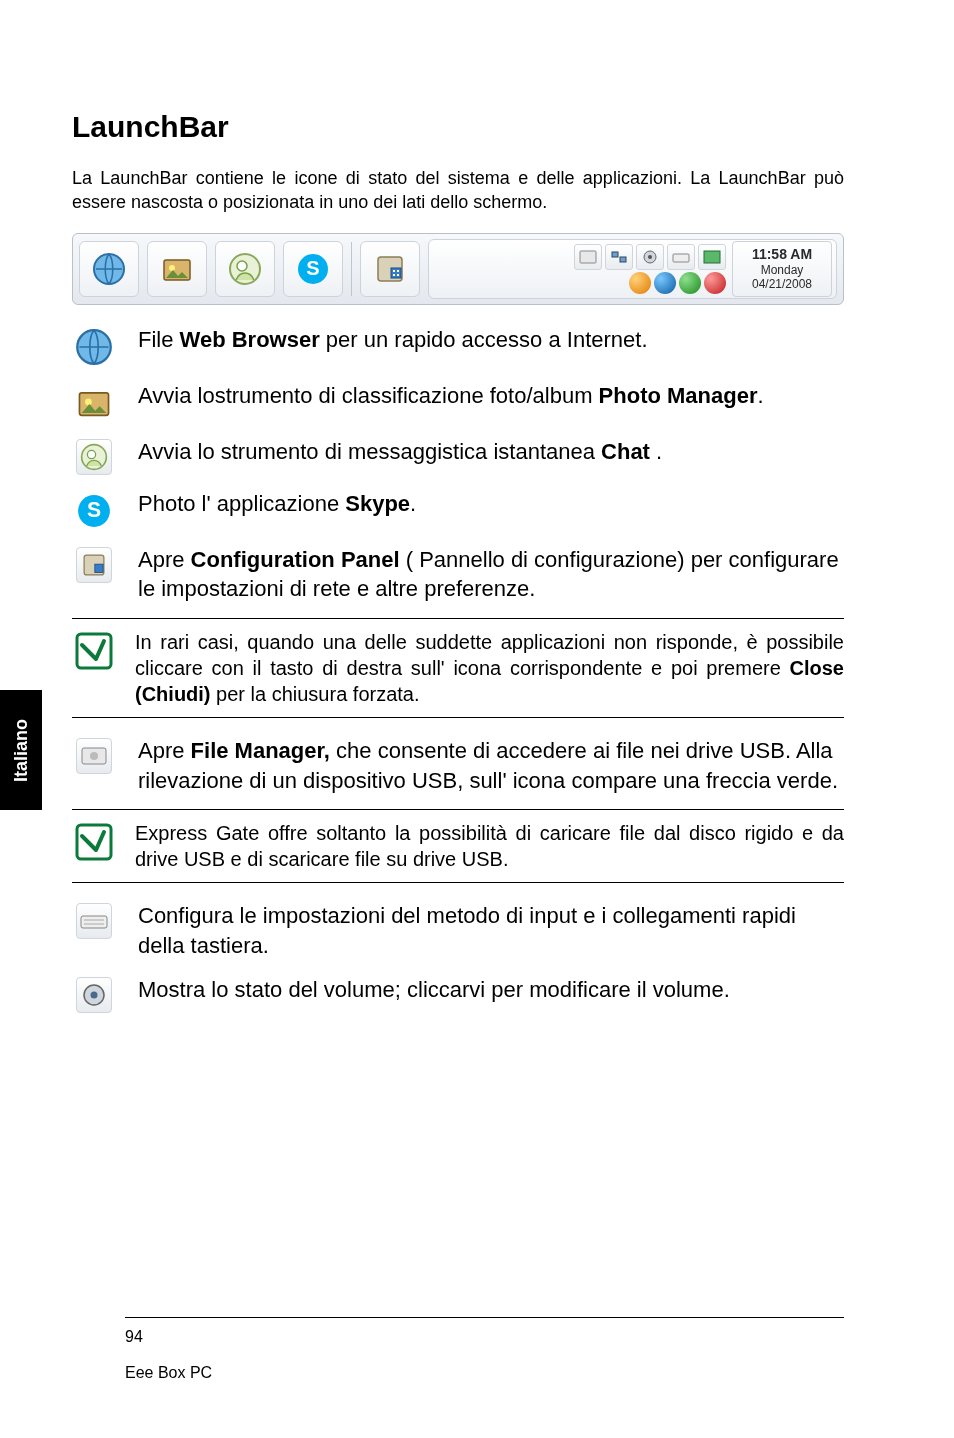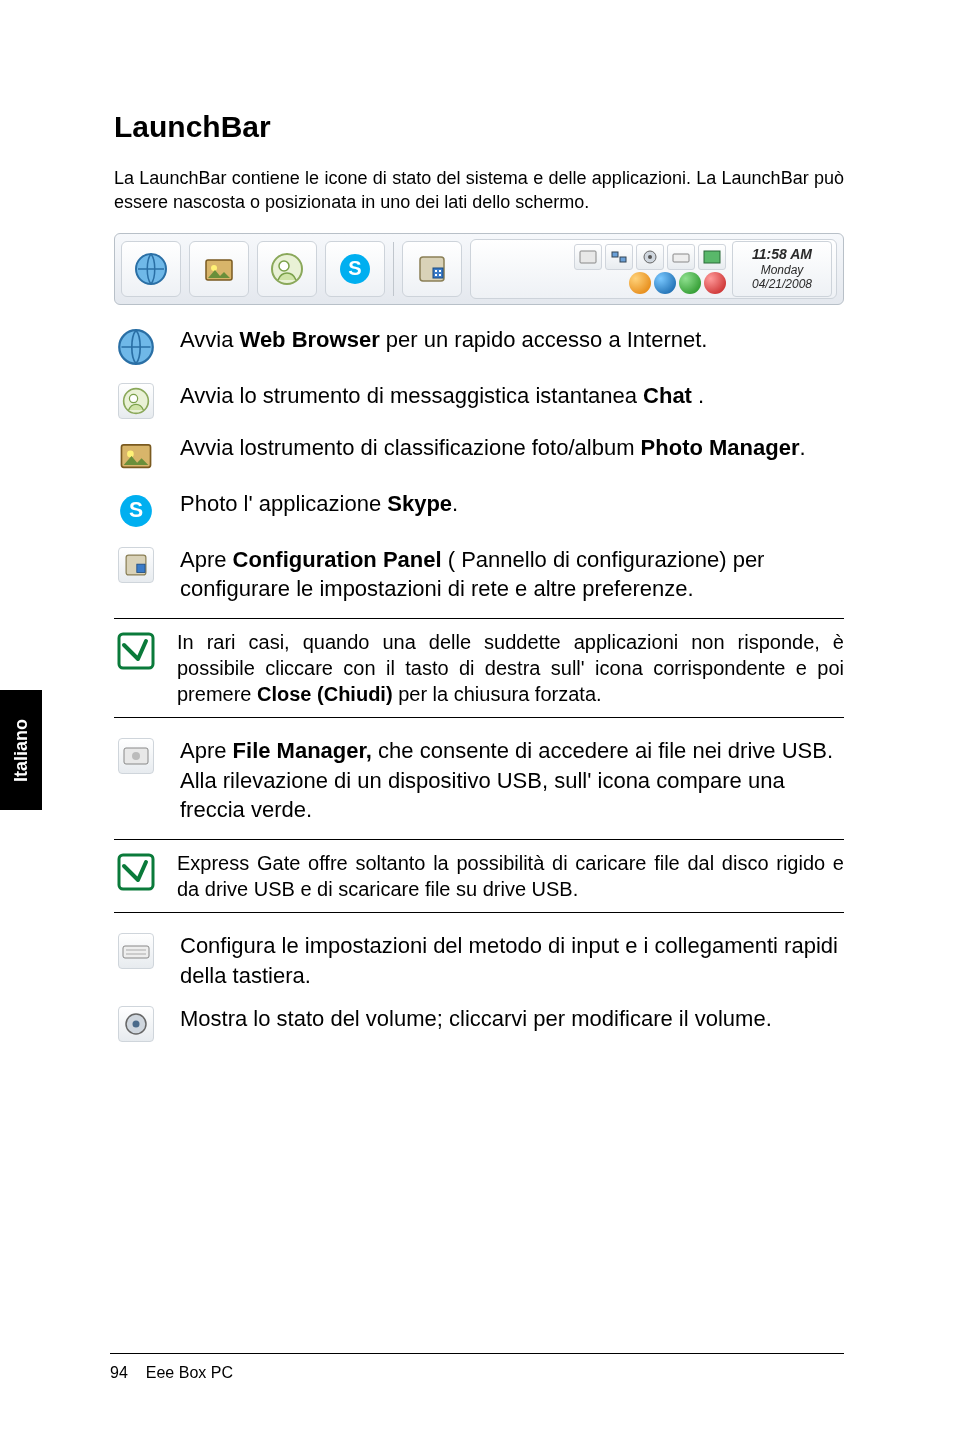--- a/index.html
+++ b/index.html
@@ -5,21 +5,21 @@
   * { box-sizing: border-box; margin: 0; padding: 0; }
   body {
     width: 954px;
     height: 1438px;
     background: #fff;
     font-family: "Segoe UI", "Myriad Pro", Arial, sans-serif;
     color: #000;
     position: relative;
   }
   .page {
-    padding: 110px 110px 0 114px;
+    padding: 110px 110px 0 72px;
     position: relative;
   }
   .side-tab {
     position: absolute;
     left: 0;
     top: 690px;
     width: 42px;
     height: 120px;
     background: #000;
     color: #fff;
@@ -67,21 +67,20 @@
     flex: 1;
     height: 60px;
     border: 1px solid #cdd3da;
     border-radius: 6px;
     background: linear-gradient(#fff,#eef1f5);
     display: flex;
     align-items: center;
     padding: 2px 4px;
     gap: 2px;
     justify-content: flex-end;
-    font-style: italic;
   }
   .lb-small { width:28px; height:26px; border:1px solid #d0d5dc; border-radius:3px; background:linear-gradient(#fff,#e8ecf0); display:flex; align-items:center; justify-content:center; }
   .lb-ball { width:22px; height:22px; border-radius:50%; display:inline-block; }
   .lb-tray-rows { display:flex; flex-direction:column; gap:2px; margin-right:4px;}
   .lb-tray-row { display:flex; gap:3px; }
   .lb-clock {
     width: 100px;
     height: 56px;
     border: 1px solid #cdd3da;
     border-radius: 4px;
@@ -134,27 +133,28 @@
   .note-text {
     font-size: 20px;
     line-height: 1.3;
     text-align: justify;
     flex:1;
   }
 
   .footer {
     position: absolute;
     bottom: 56px;
-    left: 110px;
+    left: 125px;
     right: 110px;
     border-top: 1px solid #000;
     padding-top: 10px;
     font-size: 16px;
     display: flex;
     gap: 18px;
+    flex-direction: column;
   }
   .footer .pn { }
   svg { display:block; }
 </style>
 </head>
 <body>
 
 <div class="side-tab">Italiano</div>
 
 <div class="page">
@@ -248,47 +248,47 @@
 
   <div class="icon-row">
     <div class="icon-cell">
         <div class="small-icon no-border">
       <svg width="38" height="38" viewBox="0 0 34 34">
             <circle cx="17" cy="17" r="15" fill="#6fb8e8" stroke="#2a6fa5" stroke-width="2"></circle>
             <path d="M4 17h26M17 2c5 6 5 24 0 30M17 2c-5 6-5 24 0 30" stroke="#2a6fa5" stroke-width="1.5" fill="none"></path>
           </svg>
     </div>
       </div>
-    <div class="desc"><span>Avvia </span><b>Web Browser</b><span> per un rapido accesso a Internet.</span></div>
-  </div>
-
-  <div class="icon-row">
-    <div class="icon-cell">
-        <div class="small-icon">
-      <svg width="28" height="28" viewBox="0 0 34 34">
-            <circle cx="17" cy="17" r="15" fill="#e9f1d6" stroke="#8aa85a" stroke-width="2"></circle>
-            <circle cx="14" cy="14" r="5" fill="#fff" stroke="#7aa04a" stroke-width="1.5"></circle>
-            <path d="M8 28c2-5 6-7 9-7s7 2 9 7" fill="#cfe3a6" stroke="#7aa04a" stroke-width="1.5"></path>
-          </svg>
-    </div>
-      </div>
-    <div class="desc"><span>Avvia lo strumento di messaggistica istantanea </span><b>Chat</b><span> .</span></div>
+    <div class="desc"><span>File </span><b>Web Browser</b><span> per un rapido accesso a Internet.</span></div>
   </div>
 
   <div class="icon-row tight">
     <div class="icon-cell">
         <div class="small-icon no-border">
       <svg width="38" height="38" viewBox="0 0 34 34">
             <rect x="4" y="8" width="26" height="20" rx="2" fill="#d8b56a" stroke="#7a5a20" stroke-width="1.5"></rect>
             <circle cx="12" cy="16" r="3" fill="#fff176"></circle>
             <path d="M6 26l7-8 5 6 4-4 6 6z" fill="#6a8f3a"></path>
           </svg>
     </div>
       </div>
     <div class="desc"><span>Avvia lostrumento di classificazione foto/album </span><b>Photo Manager</b><span>.</span></div>
+  </div>
+
+  <div class="icon-row">
+    <div class="icon-cell">
+        <div class="small-icon">
+      <svg width="28" height="28" viewBox="0 0 34 34">
+            <circle cx="17" cy="17" r="15" fill="#e9f1d6" stroke="#8aa85a" stroke-width="2"></circle>
+            <circle cx="14" cy="14" r="5" fill="#fff" stroke="#7aa04a" stroke-width="1.5"></circle>
+            <path d="M8 28c2-5 6-7 9-7s7 2 9 7" fill="#cfe3a6" stroke="#7aa04a" stroke-width="1.5"></path>
+          </svg>
+    </div>
+      </div>
+    <div class="desc"><span>Avvia lo strumento di messaggistica istantanea </span><b>Chat</b><span> .</span></div>
   </div>
 
   <div class="icon-row">
     <div class="icon-cell">
         <div class="small-icon no-border">
       <svg width="36" height="36" viewBox="0 0 34 34">
             <circle cx="17" cy="17" r="15" fill="#00aff0"></circle>
             <text x="17" y="23" text-anchor="middle" font-size="20" font-weight="700" fill="#fff" font-family="Arial">S</text>
           </svg>
     </div>

